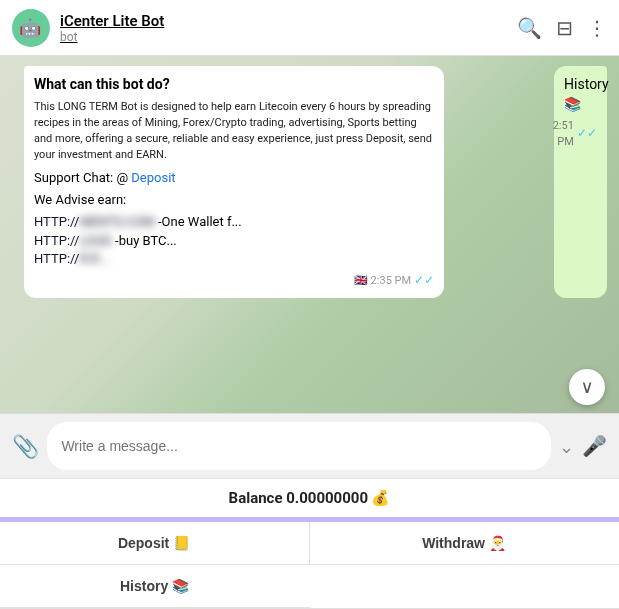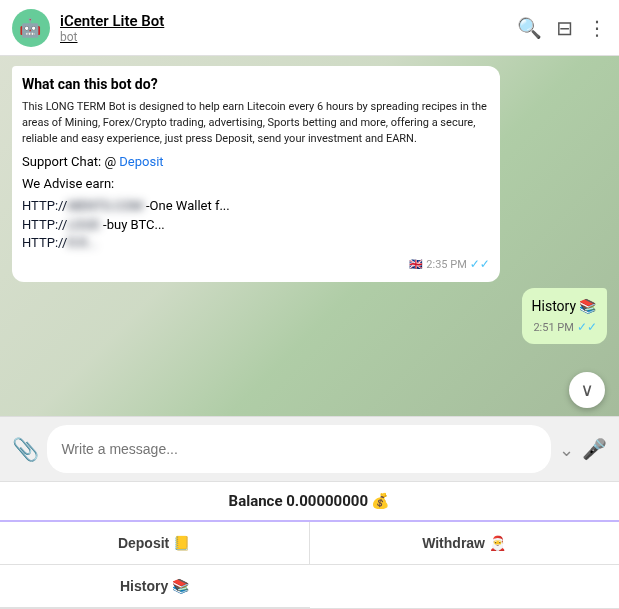--- a/index.html
+++ b/index.html
@@ -74,22 +74,23 @@
       top: 0; left: 0; right: 0; bottom: 0;
       background: linear-gradient(135deg, #c8e6c9 0%, #a5d6a7 40%, #4caf50 60%, #2e7d32 100%);
       opacity: 0.35;
     }
 
     
     .msg-wrapper {
       position: relative;
       z-index: 1;
       display: flex;
-      flex-direction: column;
+      flex-direction: row;
       gap: 6px;
+      margin-left: 12px;
     }
 
     .msg-left {
       display: flex;
       justify-content: flex-start;
     }
     .msg-right {
       display: flex;
       justify-content: flex-end;
     }
@@ -121,21 +122,20 @@
       text-align: right;
       margin-top: 3px;
       display: flex;
       align-items: center;
       justify-content: flex-end;
       gap: 3px;
     }
 
     .msg-time-green {
       color: #777;
-      align-items: flex-end;
     }
 
     .double-check {
       color: #4fc3f7;
       font-size: 12px;
     }
 
     .msg-text a, .link-blue {
       color: #0f172a;
       text-decoration: none;
@@ -213,21 +213,21 @@
       background: #fff;
       border-top: 1px solid #e0e0e0;
     }
 
     .balance-row {
       padding: 10px 0;
       text-align: center;
       font-size: 15px;
       font-weight: 700;
       color: #222;
-      border-bottom: 2px solid #c4b5fd;
+      border-bottom: 5px solid #c4b5fd;
     }
 
     .btn-grid {
       display: grid;
       grid-template-columns: 1fr 1fr;
       border-bottom: 1px solid #e0e0e0;
     }
 
     .grid-btn {
       padding: 13px 10px;

